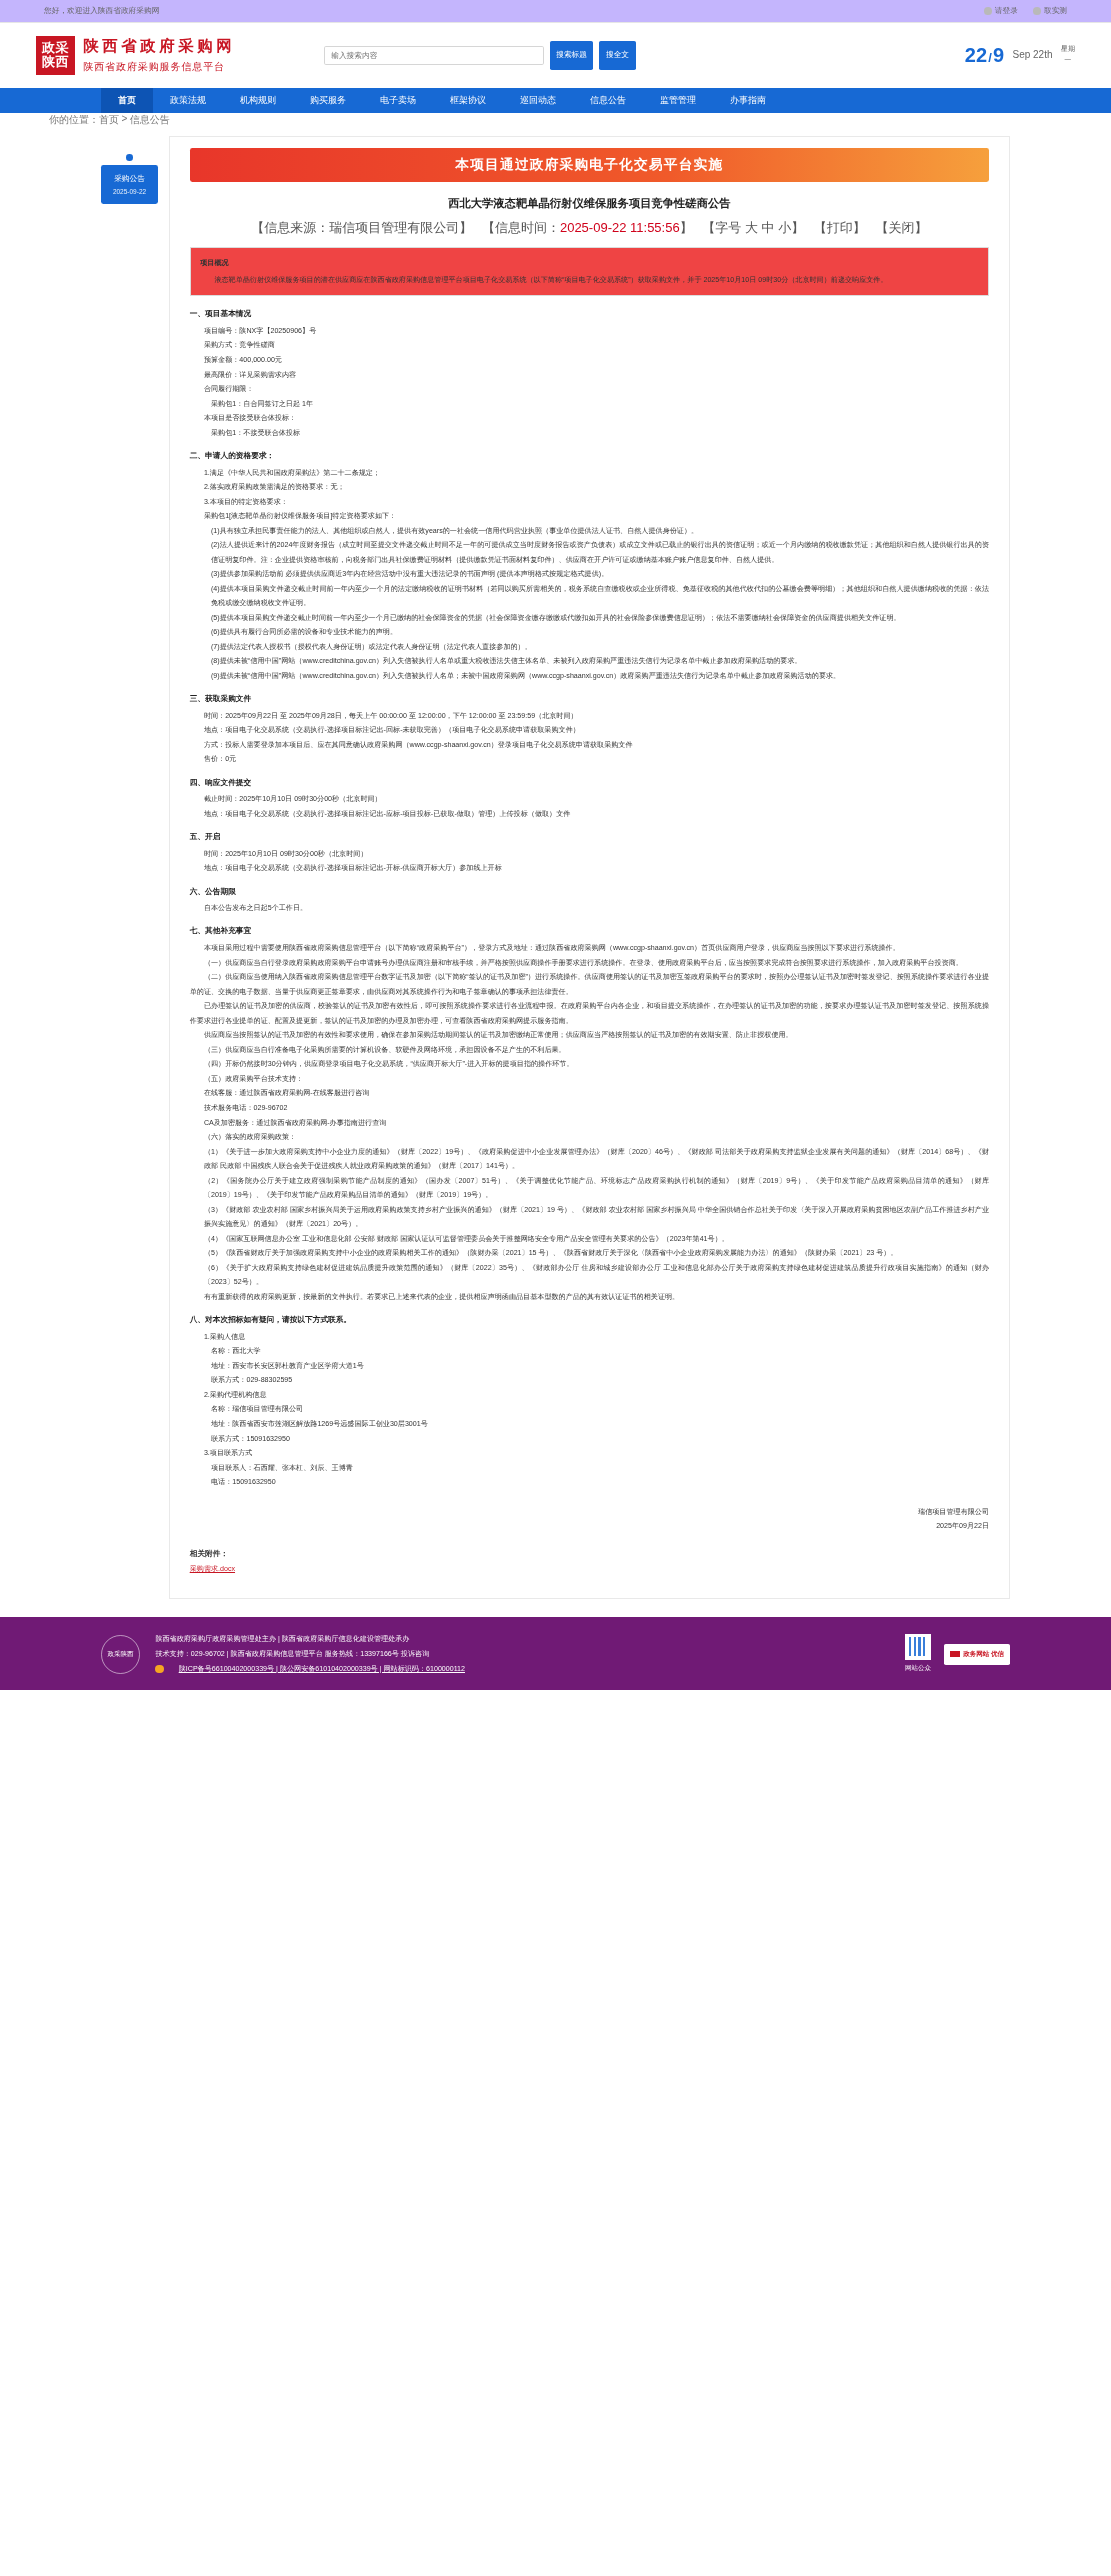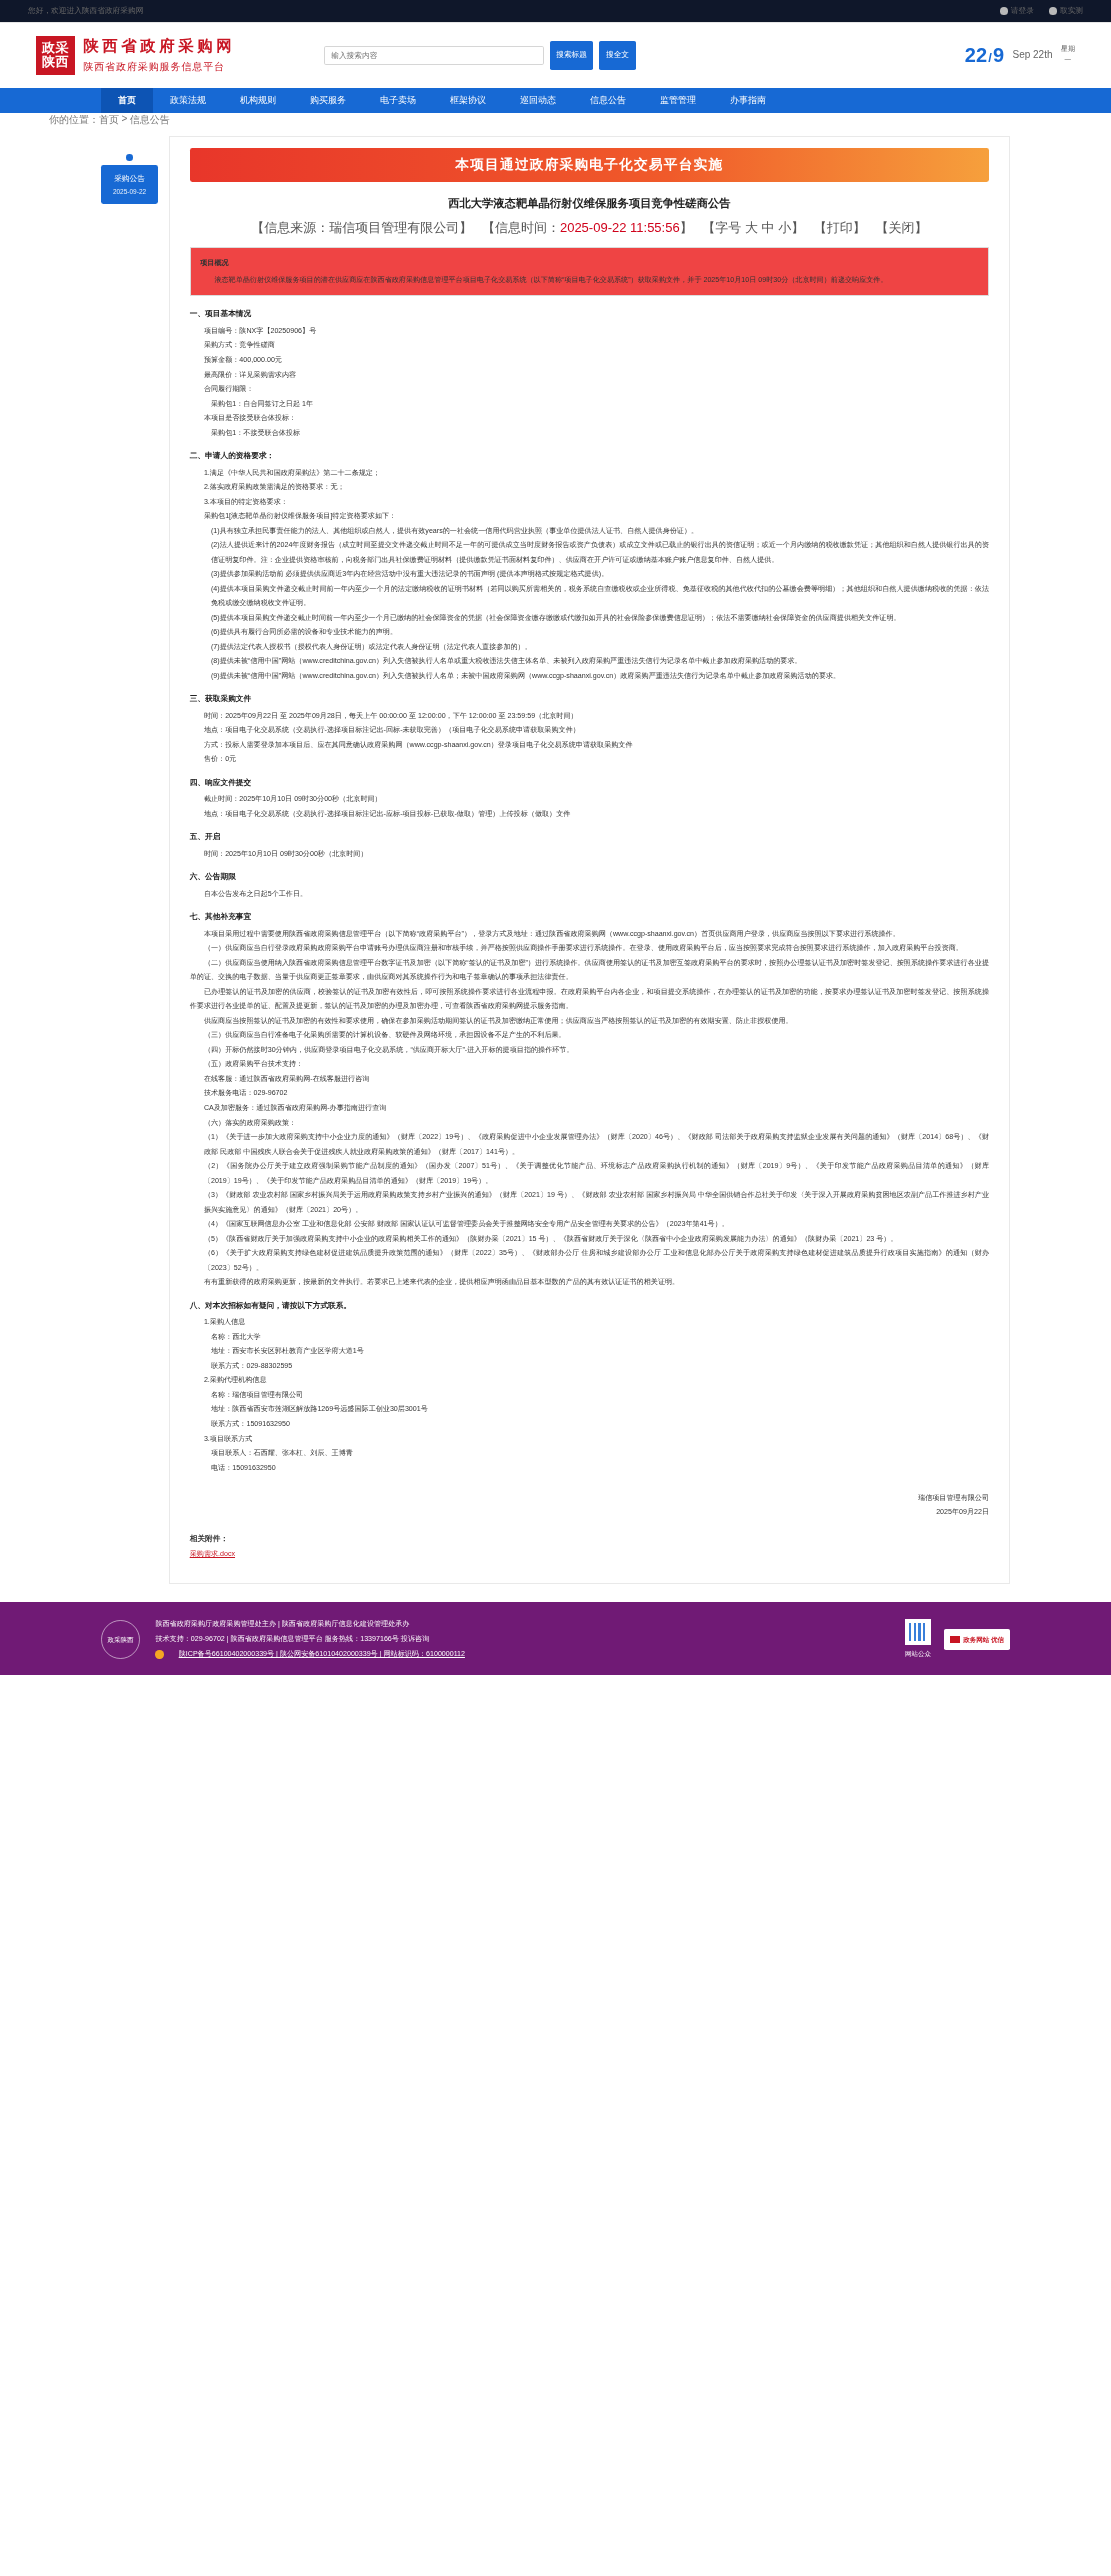--- a/index.html
+++ b/index.html
@@ -6,25 +6,25 @@
   html, body { margin:0; padding:0; }
   body {
     width:1111px;
     font-family:"Liberation Sans", sans-serif;
     background:#ffffff;
     color:#333;
     font-size:7.7px;
   }
   .topbar {
     height:22.6px;
-    background:#0f172a;
+    background:#c4b5fd;
     border-bottom:0.6px solid #e6e6e6;
     display:flex;
     align-items:center;
-    padding:0 28px;
+    padding:0 44px;
     font-size:7.7px;
     color:#666;
   }
   .topbar .left { flex:1; }
   .topbar .right { display:flex; gap:15.4px; align-items:center; }
   .topbar .right span { display:flex; align-items:center; gap:3px; }
   .mini-icon {
     display:inline-block; width:7.7px; height:7.7px; border-radius:50%;
     background:#b9b9b9;
   }
@@ -322,20 +322,21 @@
       <div class="para indent2">地点：项目电子化交易系统（交易执行-选择项目标注记出-回标-未获取完善）（项目电子化交易系统申请获取采购文件）</div>
       <div class="para indent2">方式：投标人需要登录加本项目后、应在其同意确认政府采购网（www.ccgp-shaanxi.gov.cn）登录项目电子化交易系统申请获取采购文件</div>
       <div class="para indent2">售价：0元</div>
 
       <div class="sec-h">四、响应文件提交</div>
       <div class="para indent2">截止时间：2025年10月10日 09时30分00秒（北京时间）</div>
       <div class="para indent2">地点：项目电子化交易系统（交易执行-选择项目标注记出-应标-项目投标-已获取-做取）管理）上传投标（做取）文件</div>
 
       <div class="sec-h">五、开启</div>
       <div class="para indent2">时间：2025年10月10日 09时30分00秒（北京时间）</div>
+      <div class="para indent2">地点：项目电子化交易系统（交易执行-选择项目标注记出-开标-供应商开标大厅）参加线上开标</div>
 
       <div class="sec-h">六、公告期限</div>
       <div class="para indent2">自本公告发布之日起5个工作日。</div>
 
       <div class="sec-h">七、其他补充事宜</div>
       <div class="para indent">本项目采用过程中需要使用陕西省政府采购信息管理平台（以下简称“政府采购平台”），登录方式及地址：通过陕西省政府采购网（www.ccgp-shaanxi.gov.cn）首页供应商用户登录，供应商应当按照以下要求进行系统操作。</div>
       <div class="para indent">（一）供应商应当自行登录政府采购政府采购平台申请账号办理供应商注册和审核手续，并严格按照供应商操作手册要求进行系统操作。在登录、使用政府采购平台后，应当按照要求完成符合按照要求进行系统操作，加入政府采购平台投资商。</div>
       <div class="para indent">（二）供应商应当使用纳入陕西省政府采购信息管理平台数字证书及加密（以下简称“签认的证书及加密”）进行系统操作。供应商使用签认的证书及加密互签政府采购平台的要求时，按照办公理签认证书及加密时签发登记、按照系统操作要求进行各业提单的证、交换的电子数据、当量于供应商更正签章要求，由供应商对其系统操作行为和电子签章确认的事项承担法律责任。</div>
       <div class="para indent">已办理签认的证书及加密的供应商，校验签认的证书及加密有效性后，即可按照系统操作要求进行各业流程申报。在政府采购平台内各企业，和项目提交系统操作，在办理签认的证书及加密的功能，按要求办理签认证书及加密时签发登记、按照系统操作要求进行各业提单的证、配置及提更新，签认的证书及加密的办理及加密办理，可查看陕西省政府采购网提示服务指南。</div>
       <div class="para indent">供应商应当按照签认的证书及加密的有效性和要求使用，确保在参加采购活动期间签认的证书及加密缴纳正常使用；供应商应当严格按照签认的证书及加密的有效期安置、防止非授权使用。</div>

